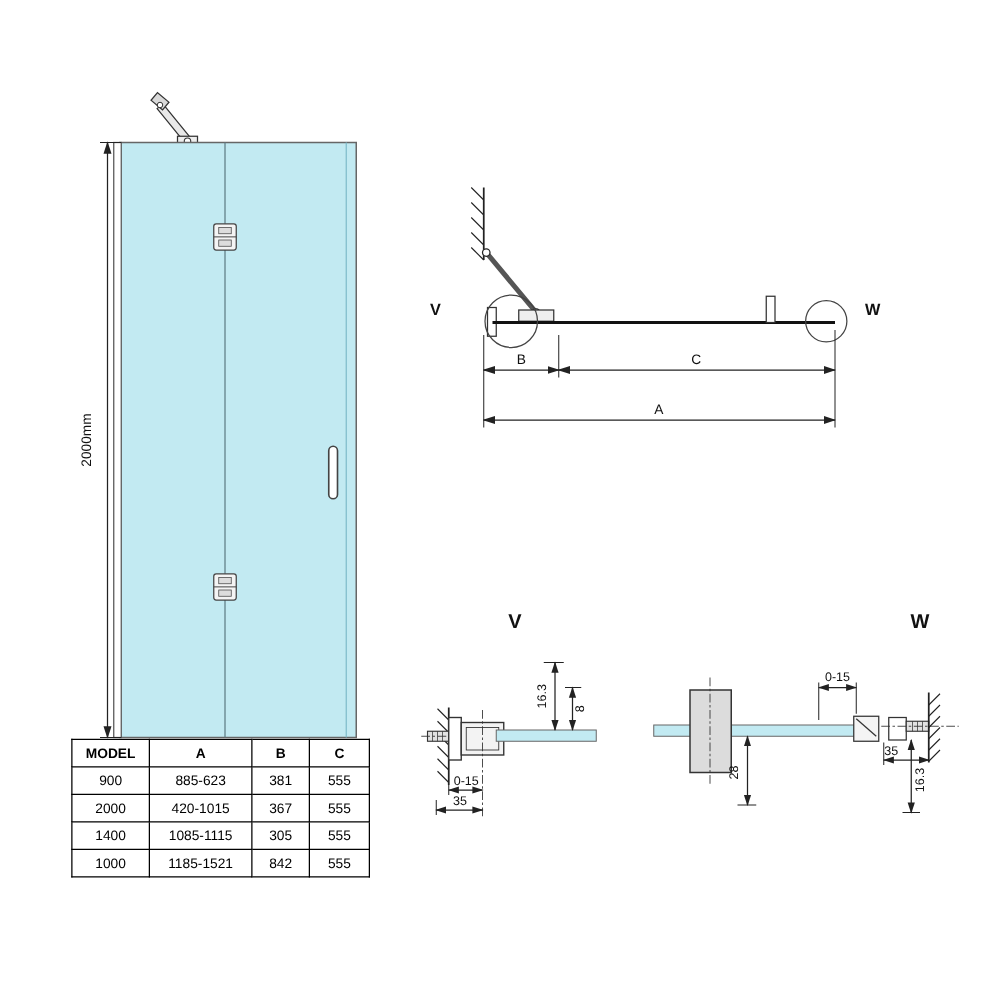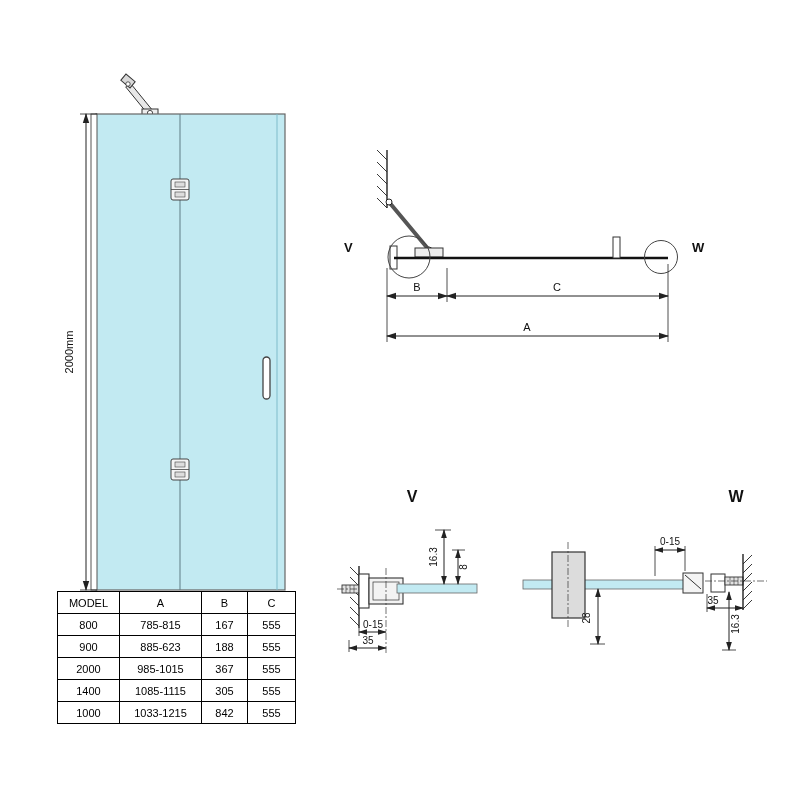--- a/index.html
+++ b/index.html
@@ -4,21 +4,21 @@
 <style>
   html,body{margin:0;padding:0;background:#fff;}
   .page{position:relative;width:800px;height:800px;background:#ffffff;overflow:hidden;
         font-family:"Liberation Sans","DejaVu Sans",sans-serif;color:#111;}
   svg{position:absolute;overflow:visible;}
   svg text{font-family:"Liberation Sans","DejaVu Sans",sans-serif;fill:#111;}
   .spec-table{position:absolute;left:57px;top:591px;border-collapse:collapse;
               font-size:11px;color:#000;background:#fff;}
   .spec-table th,.spec-table td{border:1px solid #000;text-align:center;
               padding:2px 4px;height:17px;}
-  .spec-table th{font-weight:normal;}
+  .spec-table th{font-weight:bold;}
 </style>
 </head>
 <body>
 
 <div class="page">
 
   <svg style="left:40px;top:70px" width="260" height="540" viewBox="0 0 260 540">
     <defs>
       <marker id="ar-fv" viewBox="0 0 10 10" refX="9" refY="5" markerWidth="10" markerHeight="10" markerUnits="userSpaceOnUse" orient="auto-start-reverse">
         <path d="M0,1.8 L10,5 L0,8.2 z" fill="#222"></path>
@@ -230,45 +230,39 @@
     <thead>
       <tr>
         <th>MODEL</th>
         <th>A</th>
         <th>B</th>
         <th>C</th>
       </tr>
     </thead>
     <tbody>
       <tr>
-        <td>800</td>
-        <td>785-815</td>
-        <td>167</td>
-        <td>555</td>
-      </tr>
-      <tr>
         <td>900</td>
         <td>885-623</td>
-        <td>188</td>
+        <td>381</td>
         <td>555</td>
       </tr>
       <tr>
         <td>2000</td>
-        <td>985-1015</td>
+        <td>420-1015</td>
         <td>367</td>
         <td>555</td>
       </tr>
       <tr>
         <td>1400</td>
         <td>1085-1115</td>
         <td>305</td>
         <td>555</td>
       </tr>
       <tr>
         <td>1000</td>
-        <td>1033-1215</td>
+        <td>1185-1521</td>
         <td>842</td>
         <td>555</td>
       </tr>
     </tbody>
   </table>
 
 </div>
 
 </body></html>

